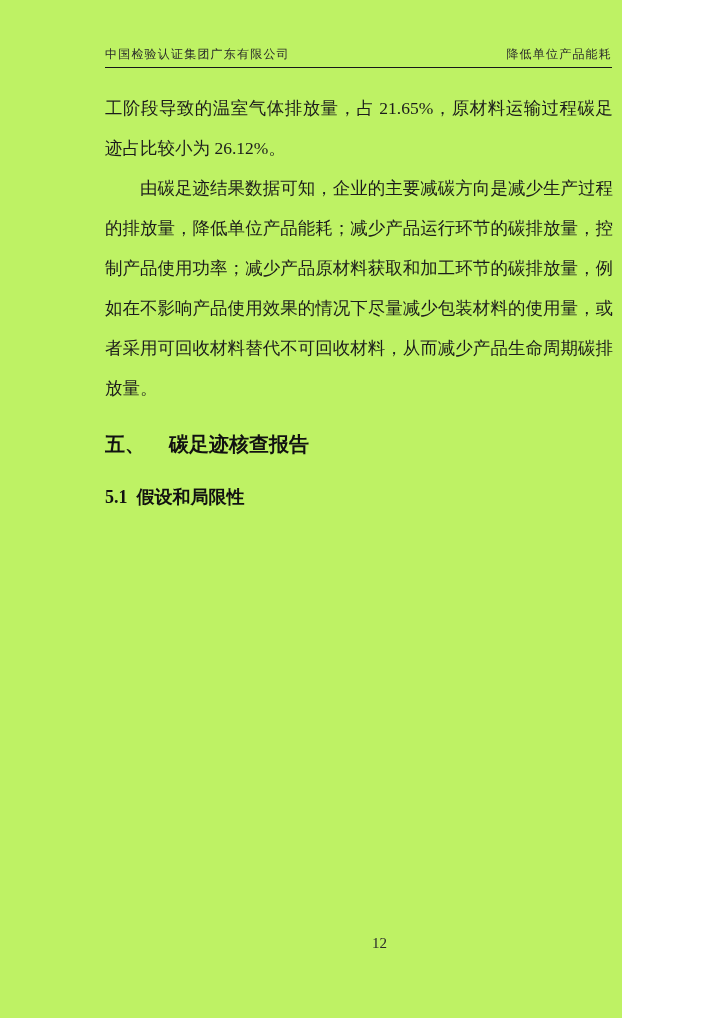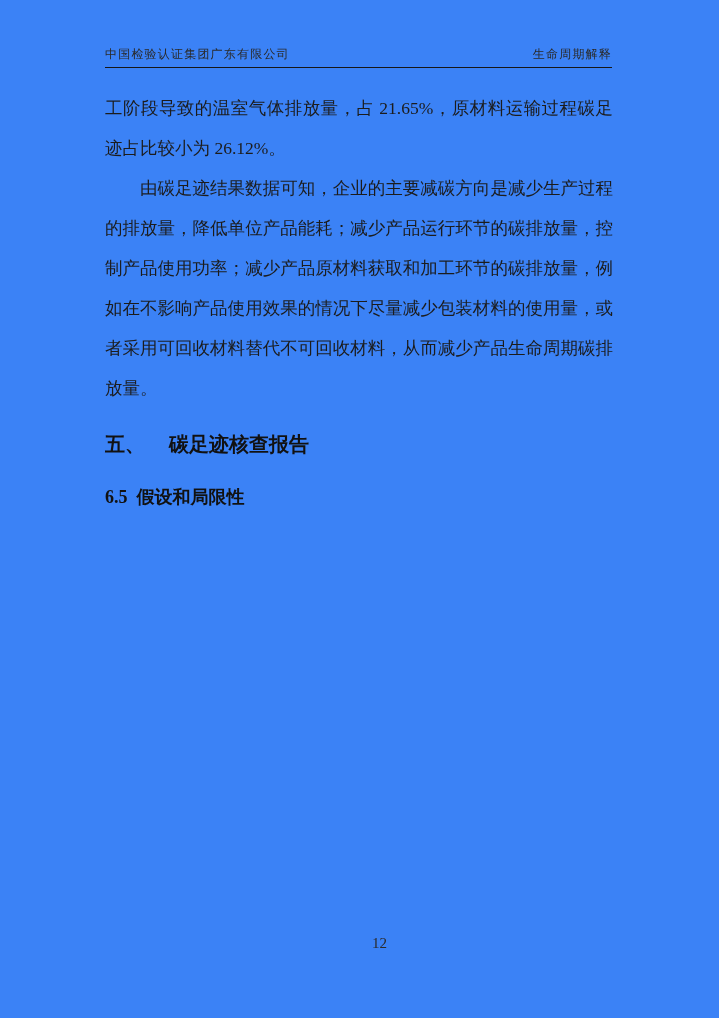--- a/index.html
+++ b/index.html
@@ -2,23 +2,23 @@
 <html><head>
 <meta charset="utf-8">
 <style>
   html, body {
     margin: 0;
     padding: 0;
     background: #ffffff;
   }
   .page {
     position: relative;
-    width: 719px;
+    width: 622px;
     height: 1018px;
-    background: #3b82f6;
+    background: #bef264;
     overflow: hidden;
     font-family: "Liberation Serif", "DejaVu Serif", serif;
     color: #1f1f1f;
   }
   .header {
     position: absolute;
     top: 46px;
     left: 105px;
     width: 507px;
     display: flex;
@@ -97,36 +97,36 @@
     padding-left: 20px;
   }
 </style>
 </head>
 <body>
 
 <div class="page">
 
   <div class="header">
     <span>中国检验认证集团广东有限公司</span>
-    <span>生命周期解释</span>
+    <span>降低单位产品能耗</span>
   </div>
   <div class="header-rule"></div>
 
   <div class="doc-body">
 
     <p class="para">工阶段导致的温室气体排放量，占 21.65%，原材料运输过程碳足迹占比较小为 26.12%。</p>
 
     <p class="para indent">由碳足迹结果数据可知，企业的主要减碳方向是减少生产过程的排放量，降低单位产品能耗；减少产品运行环节的碳排放量，控制产品使用功率；减少产品原材料获取和加工环节的碳排放量，例如在不影响产品使用效果的情况下尽量减少包装材料的使用量，或者采用可回收材料替代不可回收材料，从而减少产品生命周期碳排放量。</p>
 
     <h1 class="sec">
       <span>五、</span><span class="tab"></span><span>碳足迹核查报告</span>
     </h1>
 
     <h2 class="subsec">
-      <span class="num">6.5</span><span class="ttl">假设和局限性</span>
+      <span class="num">5.1</span><span class="ttl">假设和局限性</span>
     </h2>
 
 
 
   </div>
 
   <div class="footer">
     <span>12</span>
   </div>
 

